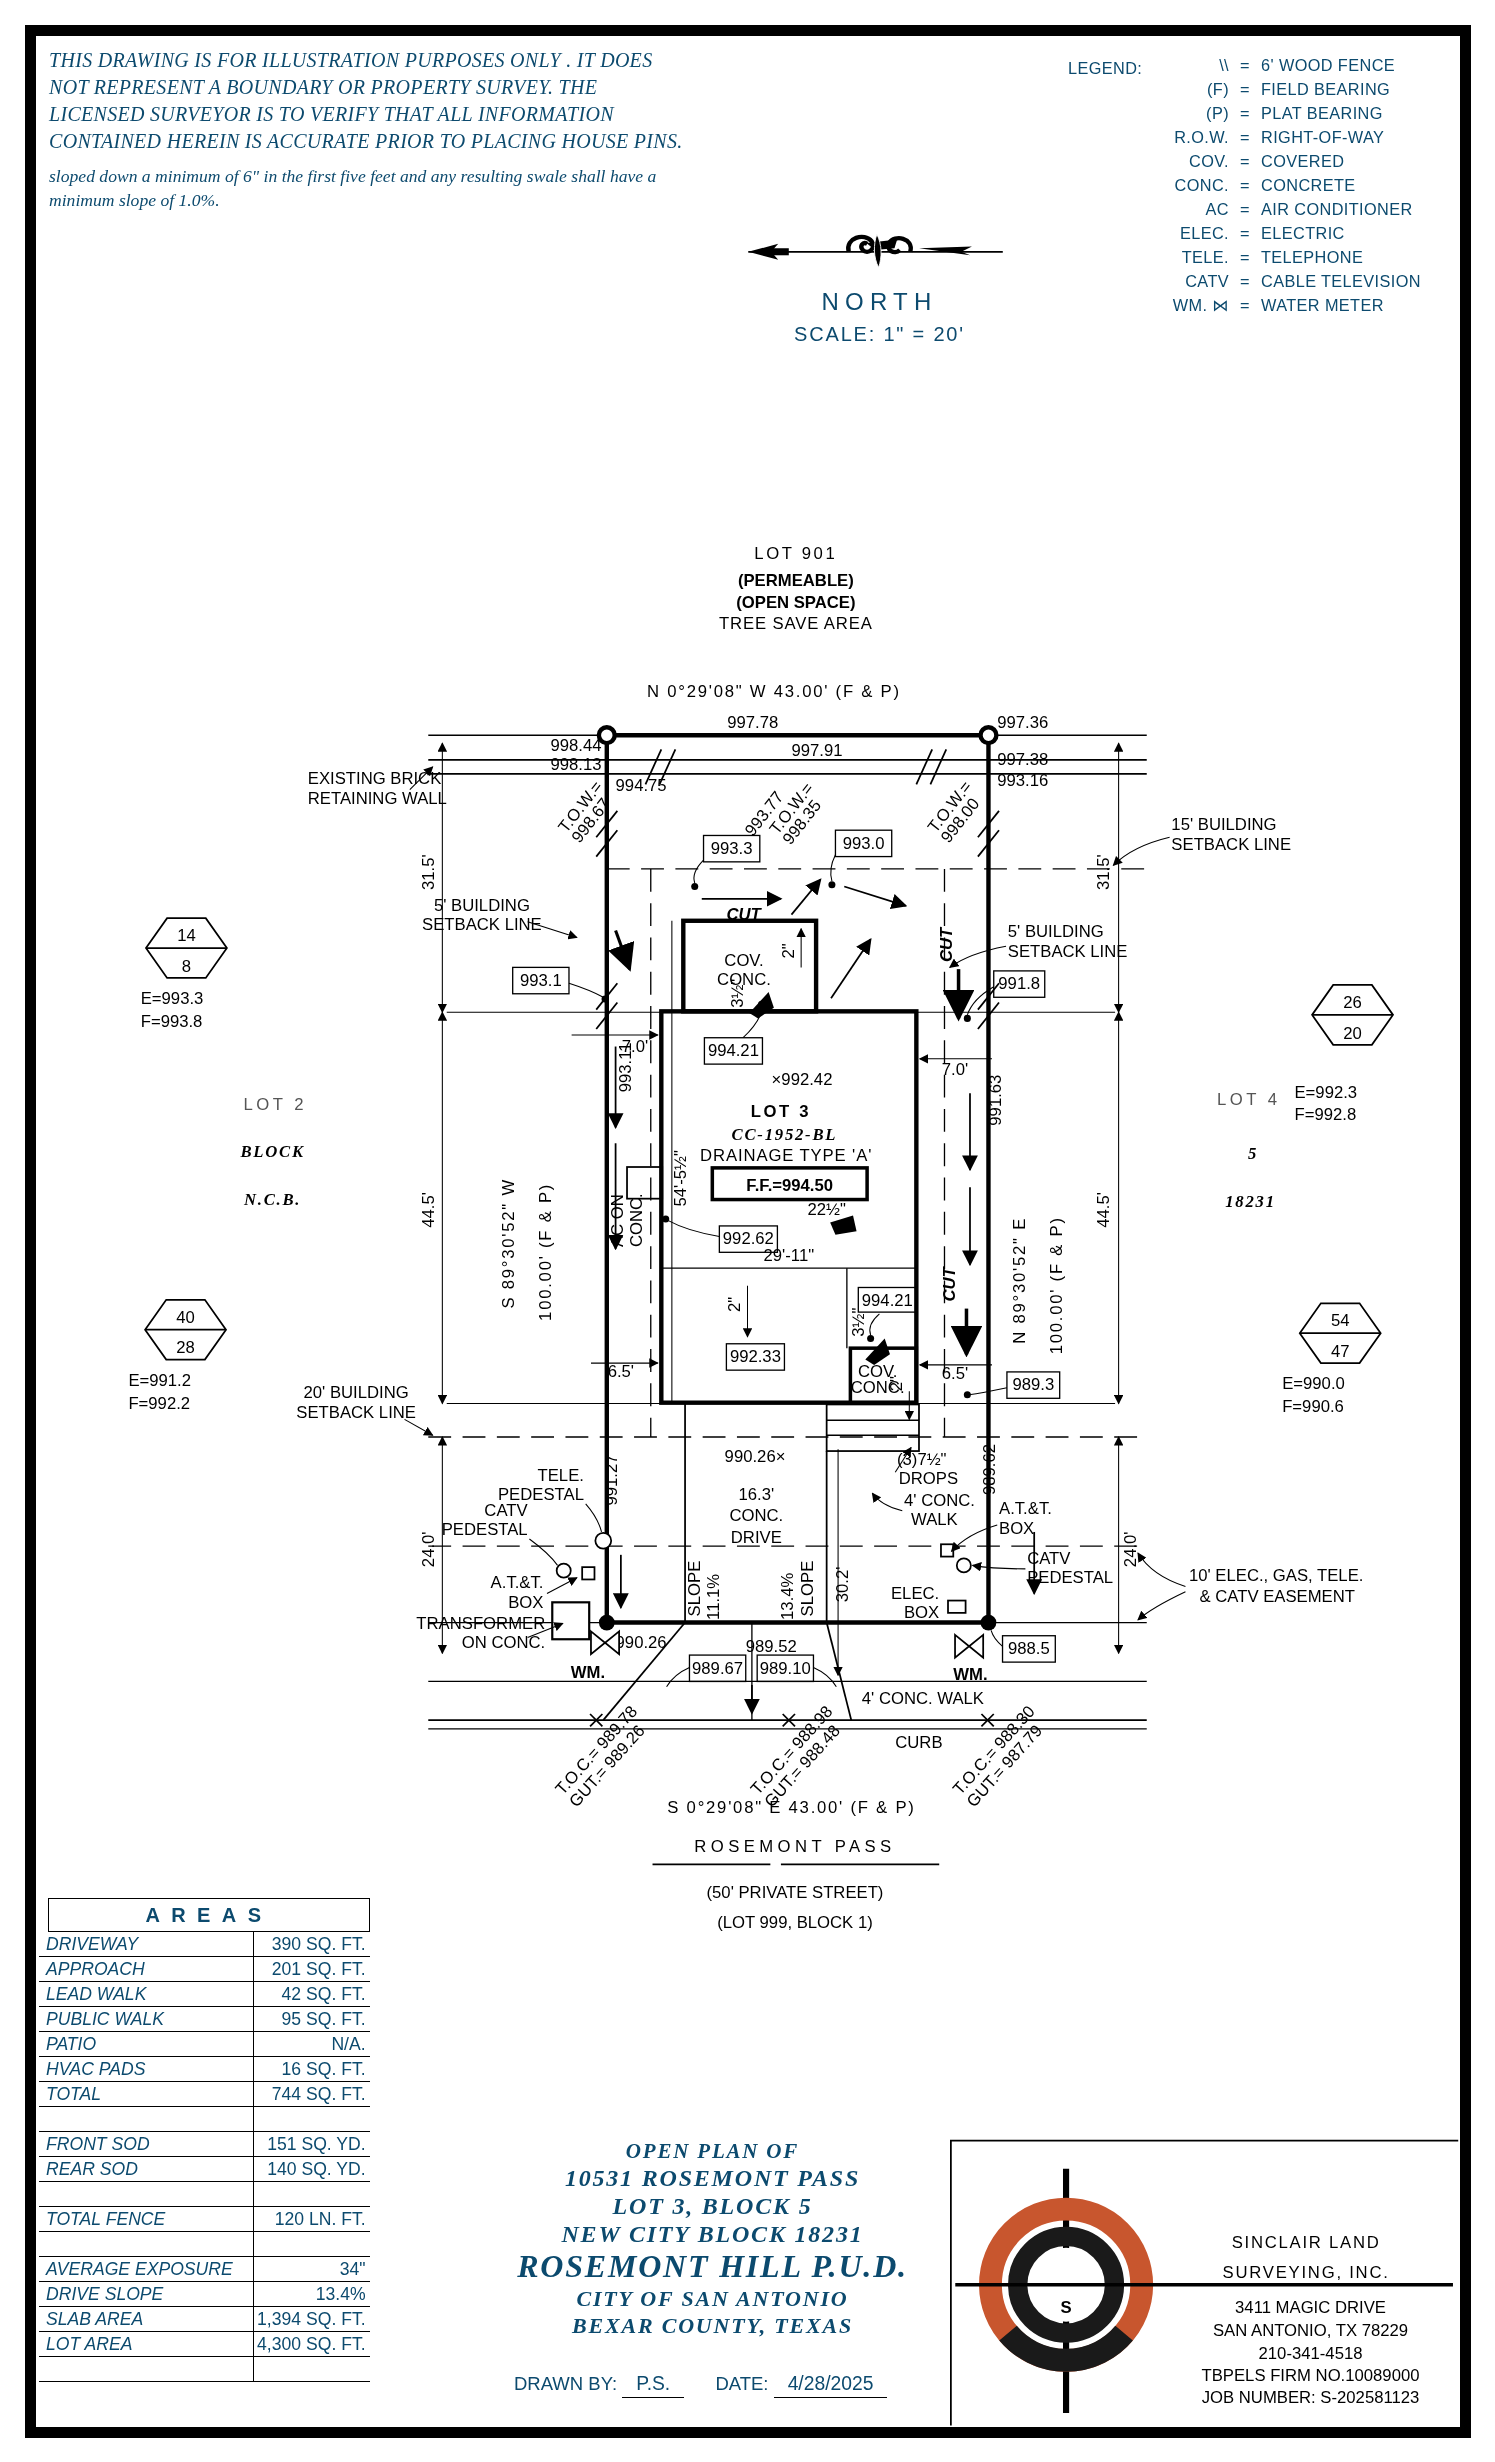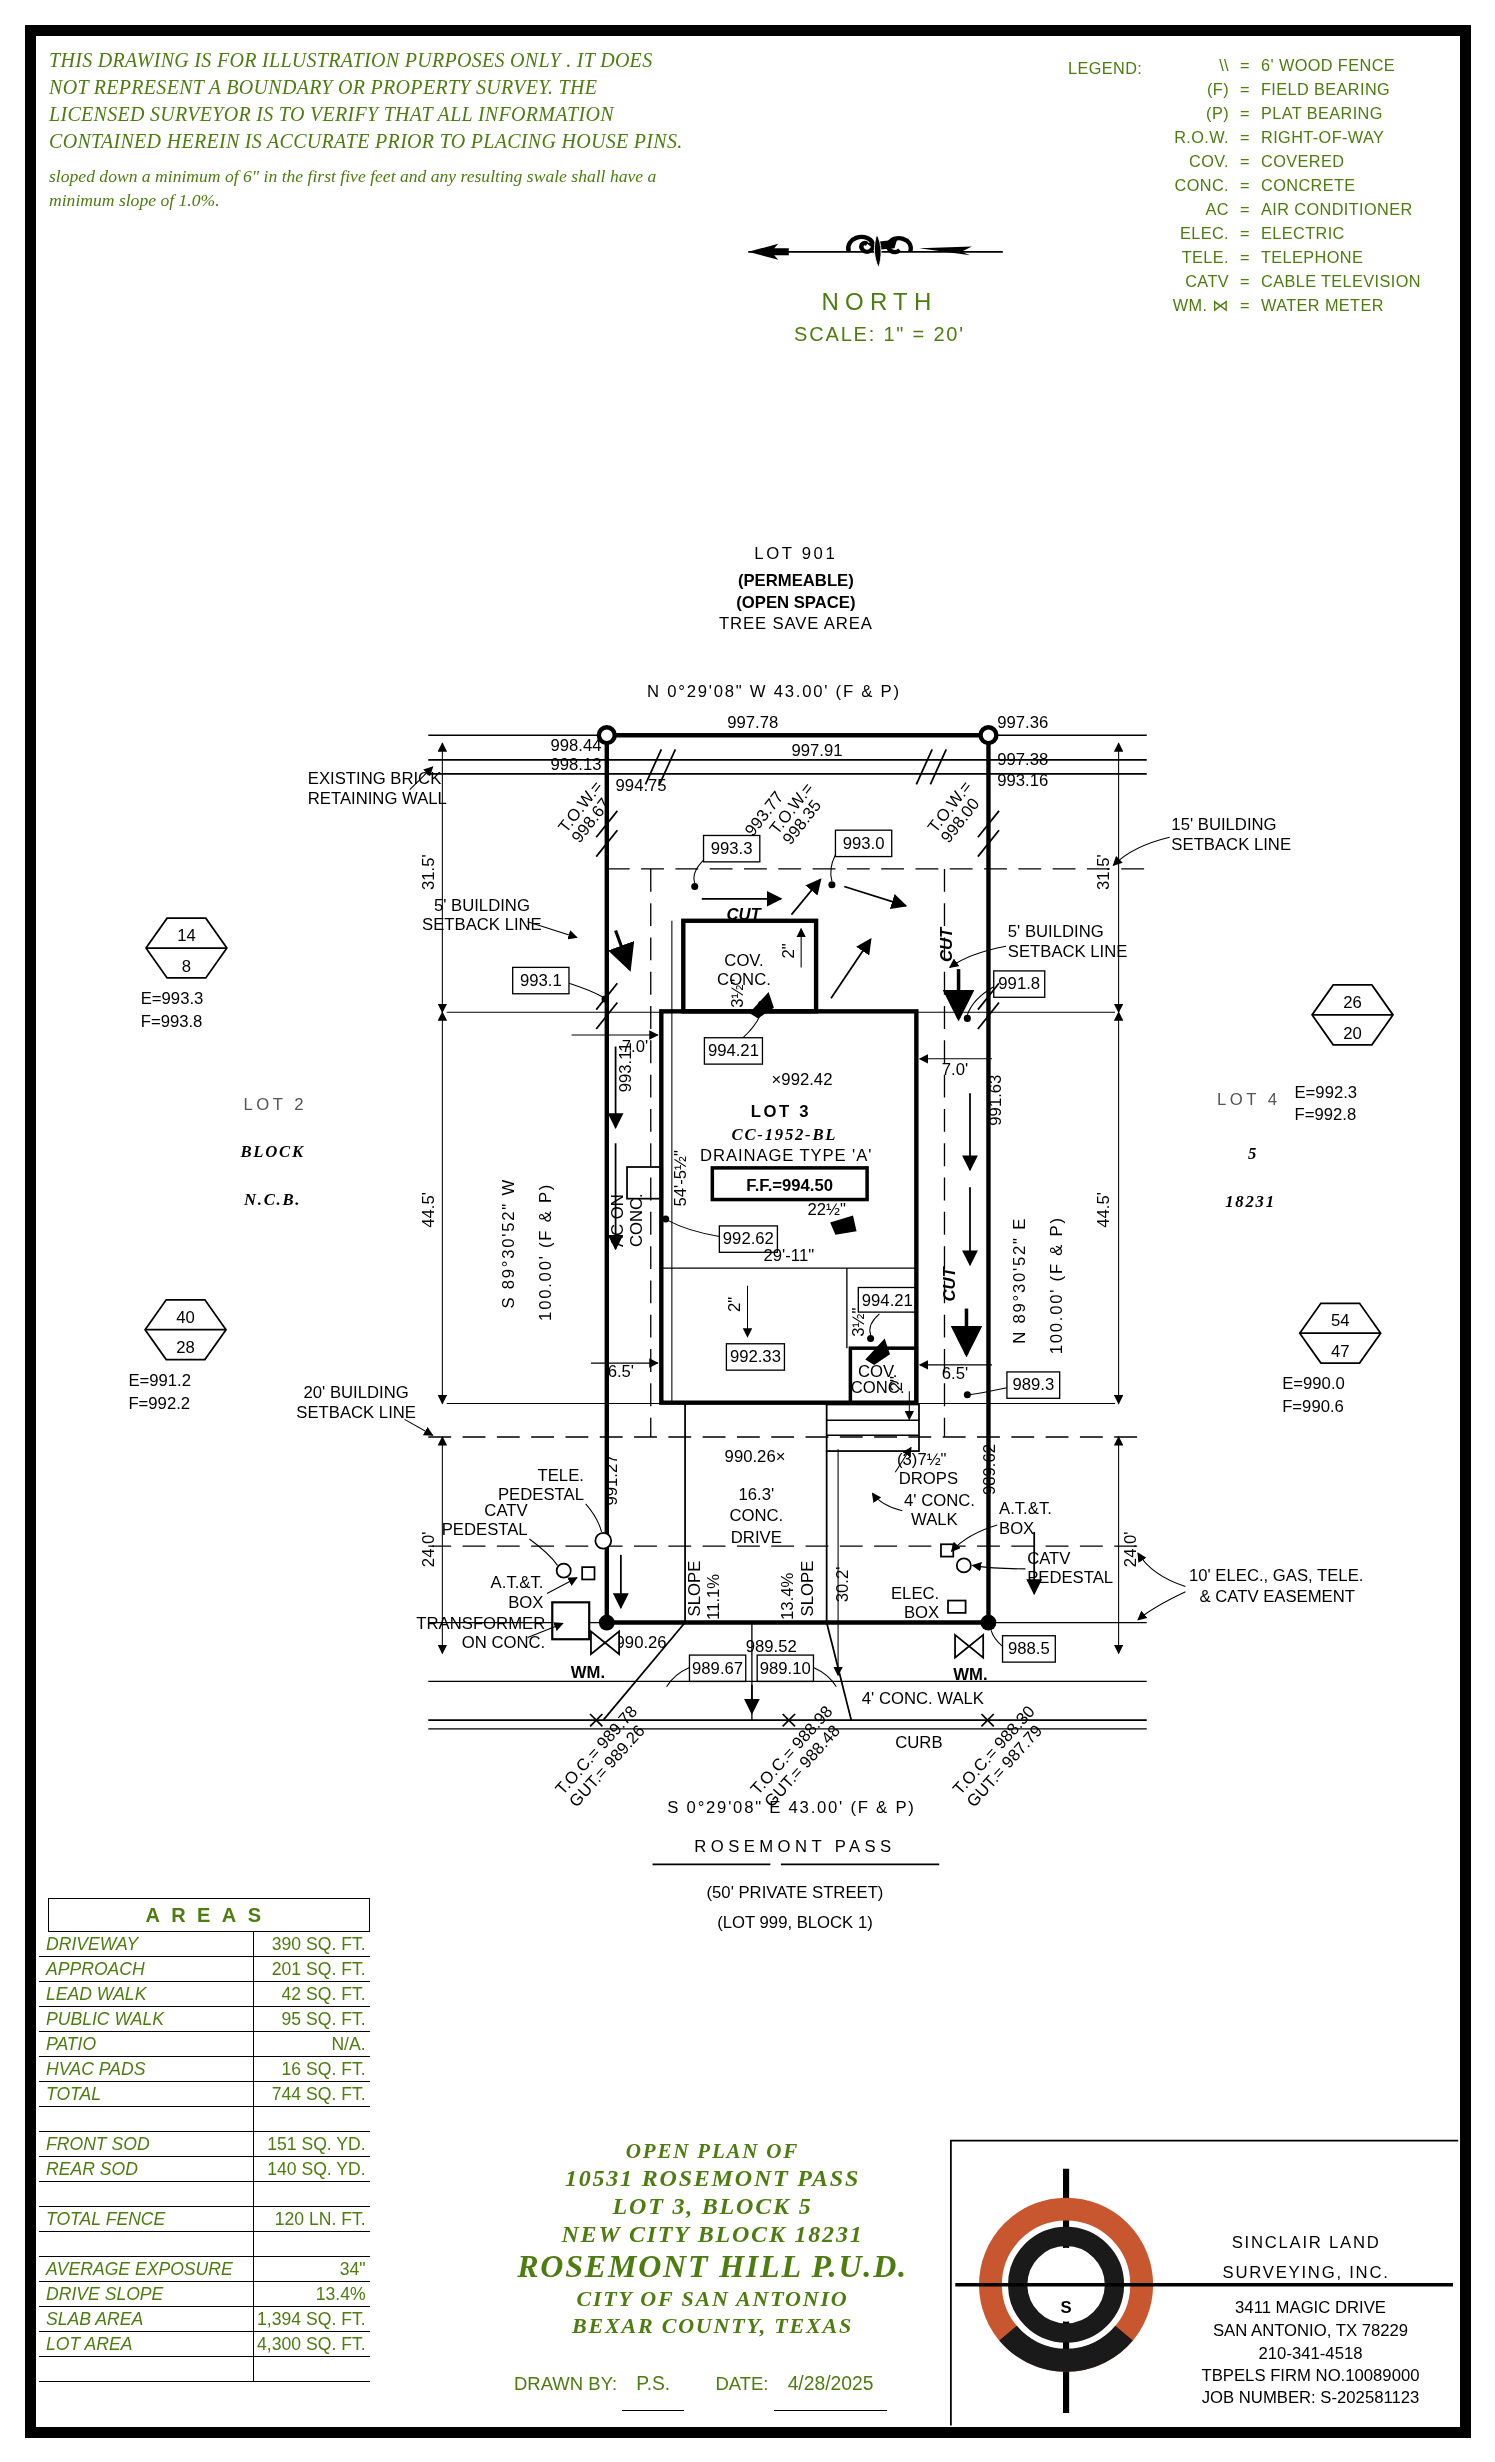--- a/index.html
+++ b/index.html
@@ -1,17 +1,17 @@
 <!DOCTYPE html>
 <html style="font-size:14px"><head>
 <meta charset="utf-8">
 <style>
   html,body{margin:0;padding:0;background:#888;}
   #sheet{position:relative;width:1495px;height:2462px;background:#fff;overflow:hidden;
-         font-family:"Liberation Sans",sans-serif;color:#4d7c0f;}
+         font-family:"Liberation Sans",sans-serif;color:#0c4a6e;}
   .abs{position:absolute;}
   #frame{left:24.6px;top:24.6px;width:1446px;height:2413px;border:11.4px solid #000;box-sizing:border-box;}
   
   #disclaimer{left:49px;top:47px;width:704px;}
   #disclaimer .p1 div{font-family:"Liberation Serif",serif;font-style:italic;font-size:20px;line-height:27px;letter-spacing:0.3px;}
   #disclaimer .p2{margin-top:8.8px;}
   #disclaimer .p2 div{font-family:"Liberation Serif",serif;font-style:italic;font-size:17.6px;line-height:24px;}
   
   #legend{left:1068px;top:56px;width:396px;font-size:16.3px;letter-spacing:0.4px;}
   #legend .ttl{position:absolute;left:0;top:2.6px;}
@@ -31,21 +31,21 @@
   .ar-row .c1{padding-left:7px;border-right:1.8px solid #000;overflow:hidden;white-space:nowrap;font-style:italic;}
   .ar-row .c2{text-align:right;padding-right:4.4px;white-space:nowrap;}
   
   #tblock{left:475px;top:2139px;width:475px;text-align:center;font-family:"Liberation Serif",serif;
           font-style:italic;font-weight:700;}
   #tblock .l0{font-size:21px;letter-spacing:1.8px;}
   #tblock .l1,#tblock .l2,#tblock .l3{font-size:24px;letter-spacing:1.8px;line-height:28px;}
   #tblock .l4{font-size:32px;letter-spacing:1.8px;line-height:37px;font-style:italic;}
   #tblock .l5,#tblock .l6{font-size:22px;letter-spacing:1.8px;line-height:27px;}
   #drawn{left:514px;top:2373px;width:457px;font-size:18.5px;white-space:nowrap;}
-  #drawn .u{display:inline-block;border-bottom:1.8px solid #000;padding:0 14px 15px 14px;font-size:19.3px;}
+  #drawn .u{display:inline-block;border-bottom:1.8px solid #000;padding:0 14px 2px 14px;font-size:19.3px;}
   #drawn .dt{margin-left:26px;}
   svg text{font-family:"Liberation Sans",sans-serif;fill:#000;font-size:19px;}
   svg .tm{text-anchor:middle}
   svg .te{text-anchor:end}
   svg .b{font-weight:700}
   svg .it{font-family:"Liberation Serif",serif;font-style:italic;font-weight:600;}
   svg .gray{fill:#555}
   svg .ln{stroke:#000;stroke-width:1.5;fill:none}
   svg .thk{stroke-width:5}
   svg .w2{stroke-width:2}

